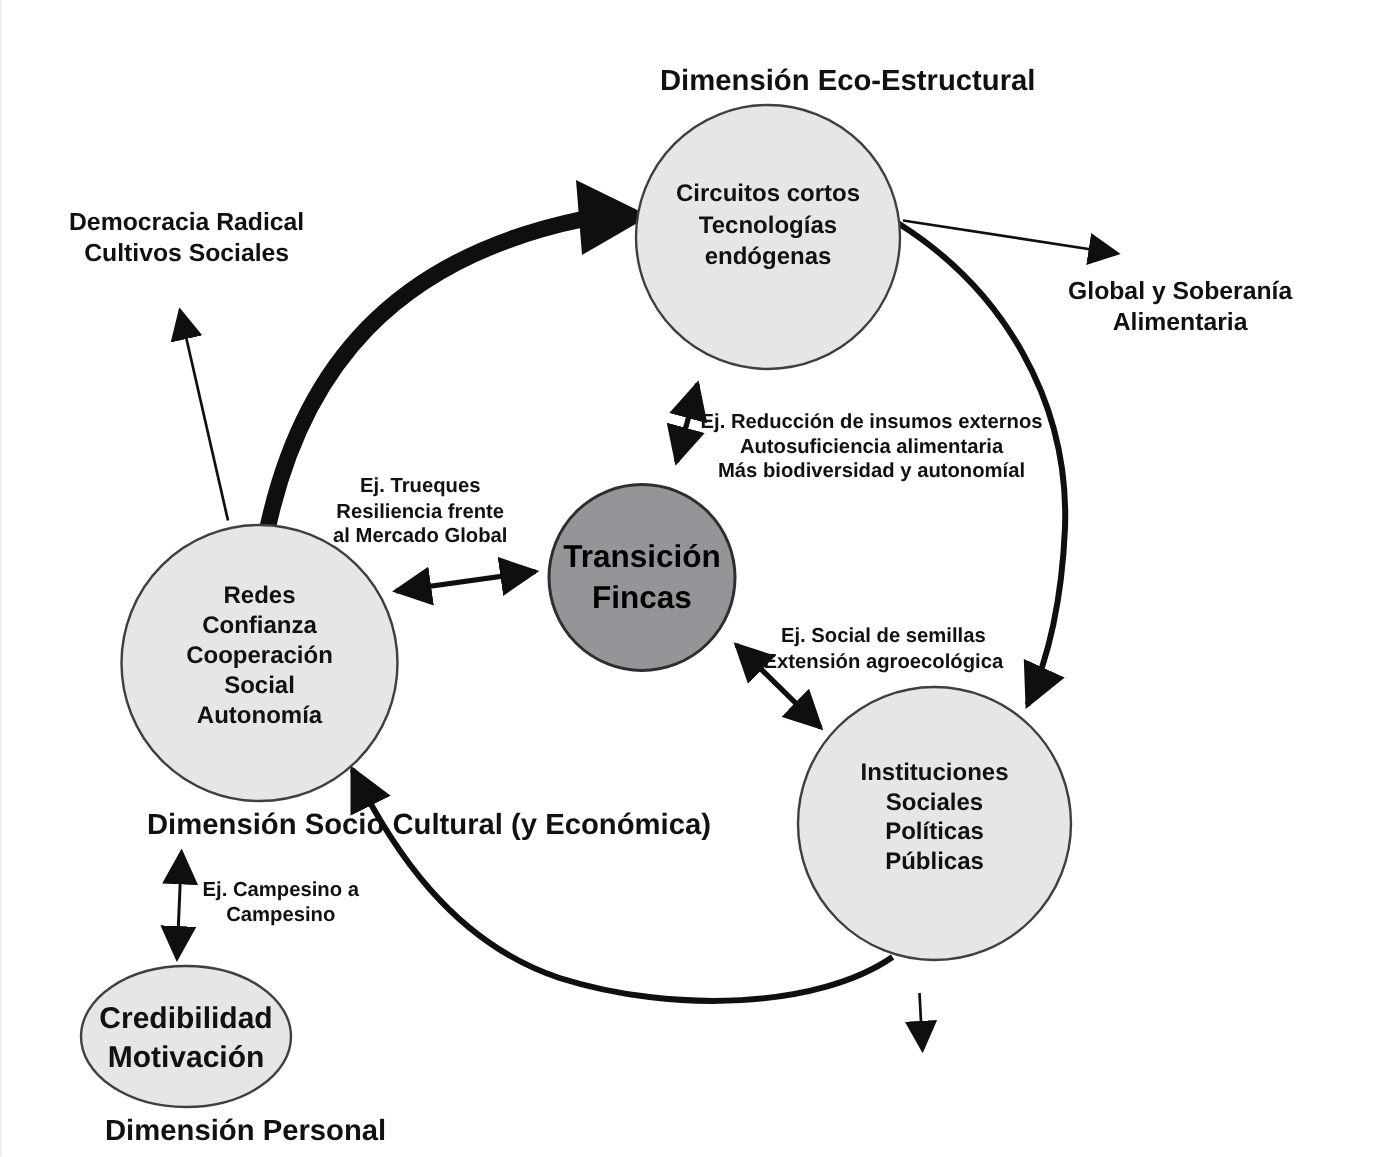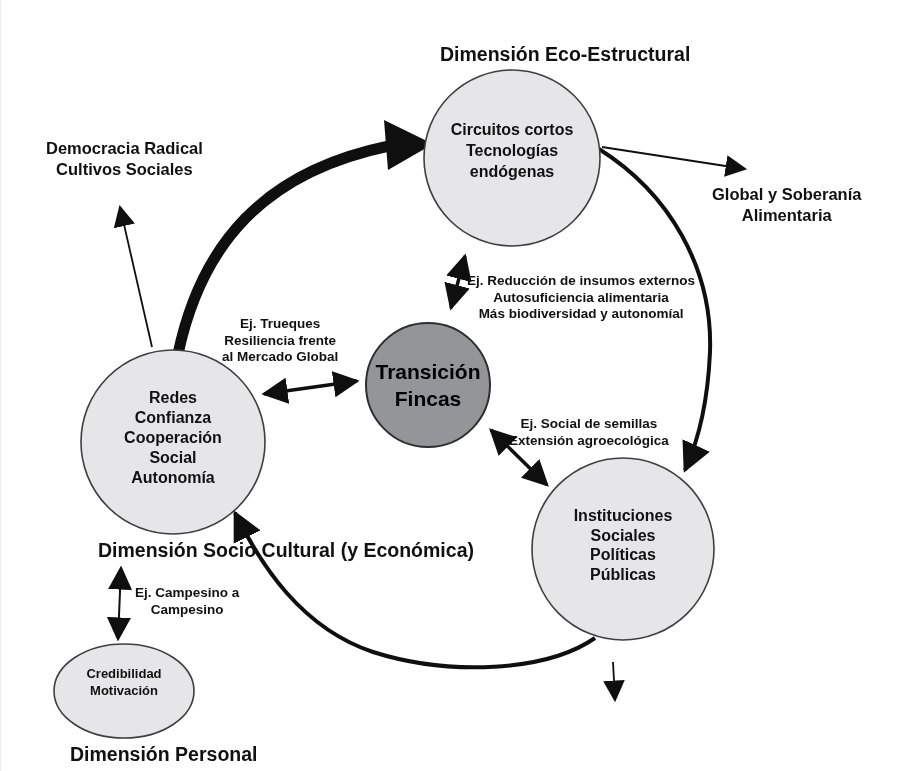--- a/index.html
+++ b/index.html
@@ -85,21 +85,21 @@
 Fincas</div>
   <div class="lbl node-label" style="left:87px;top:388px;width:170px;line-height:1.25;">Redes
 Confianza
 Cooperación
 Social
 Autonomía</div>
   <div class="lbl node-label" style="left:537px;top:506px;width:170px;line-height:1.22;">Instituciones
 Sociales
 Políticas
 Públicas</div>
-  <div class="lbl node-label" style="left:53px;top:666px;width:140px;font-size:13px;">Credibilidad
+  <div class="lbl node-label" style="left:53px;top:666px;width:140px;font-size:20px;">Credibilidad
 Motivación</div>
 
   <div class="lbl outcome" style="left:45px;top:138px;">Democracia Radical
 Cultivos Sociales</div>
   <div class="lbl outcome" style="left:711px;top:184px;">Global y Soberanía
 Alimentaria</div>
 
   <div class="lbl ej" style="left:466px;top:273px;">Ej. Reducción de insumos externos
 Autosuficiencia alimentaria
 Más biodiversidad y autonomíal</div>

